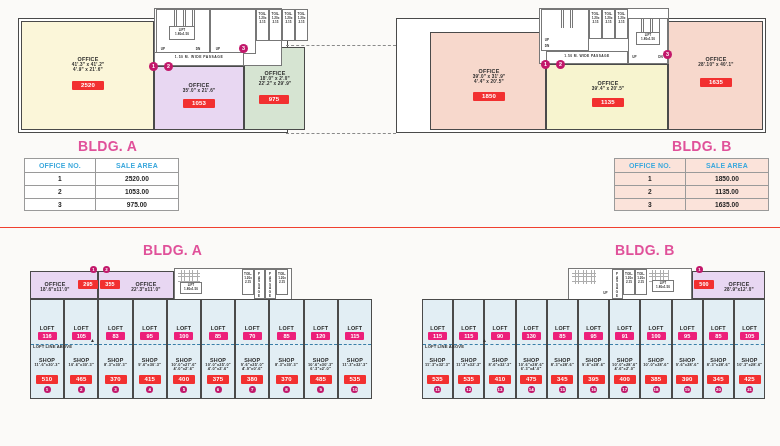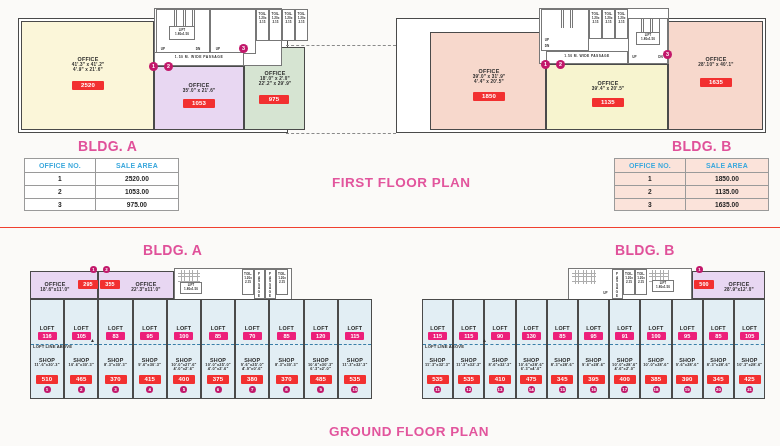--- a/index.html
+++ b/index.html
@@ -289,21 +289,20 @@
           <td class="num">2</td>
           <td>1135.00</td>
           </tr>
         <tr>
           <td class="num">3</td>
           <td>1635.00</td>
           </tr>
       </tbody>
     </table>
 
-    <div class="plan-title" style="left:332px;top:175px;">FIRST FLOOR PLAN</div>
   </div>
 
   <div class="divider" style="left:0;top:227px;width:780px;"></div>
 
   <div class="abs" style="left:0;top:228px;width:780px;height:218px;">
 
     <div class="bldg-title" style="left:143px;top:14px;">BLDG. A</div>
     <div class="bldg-title" style="left:615px;top:14px;">BLDG. B</div>
 
     <div class="abs" style="left:28px;top:38px;width:345px;height:135px;">
@@ -657,15 +656,14 @@
         </div>
         <div class="chip-pink" style="left: 320.1px; top: 66px; width: 19px;">105</div>
         <div class="lbl" style="left: 313px; top: 91px; width: 33.2px;">
           <div class="t">SHOP</div>
           <div class="d" style="font-size: 3.9px;">10'.3"x28'.6"</div>
         </div>
         <div class="chip" style="left: 318.6px; top: 109px; width: 22px; font-size: 6px;">425</div>
         <div class="bullet sm" style="left: 326.1px; top: 120px;">21</div>
       </div>
 
-    <div class="plan-title" style="left:329px;top:196px;">GROUND FLOOR PLAN</div>
   </div>
 </div>
 
 </body></html>

